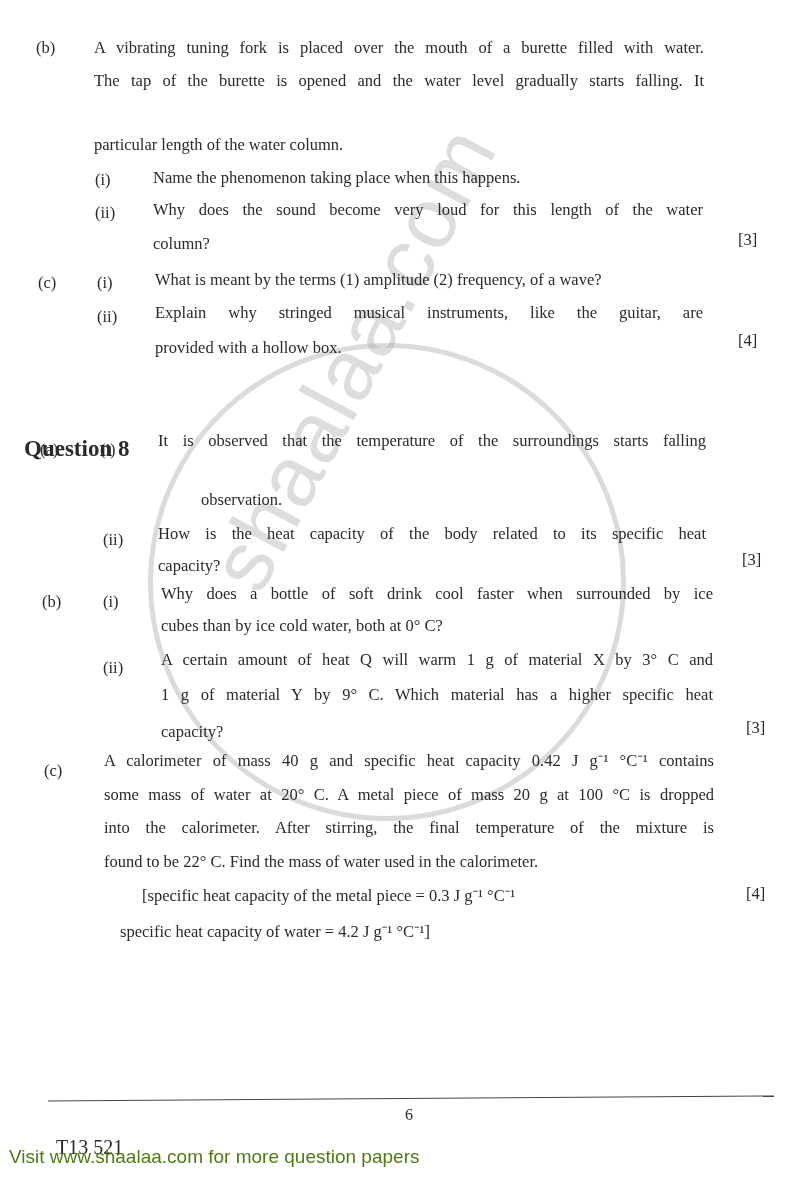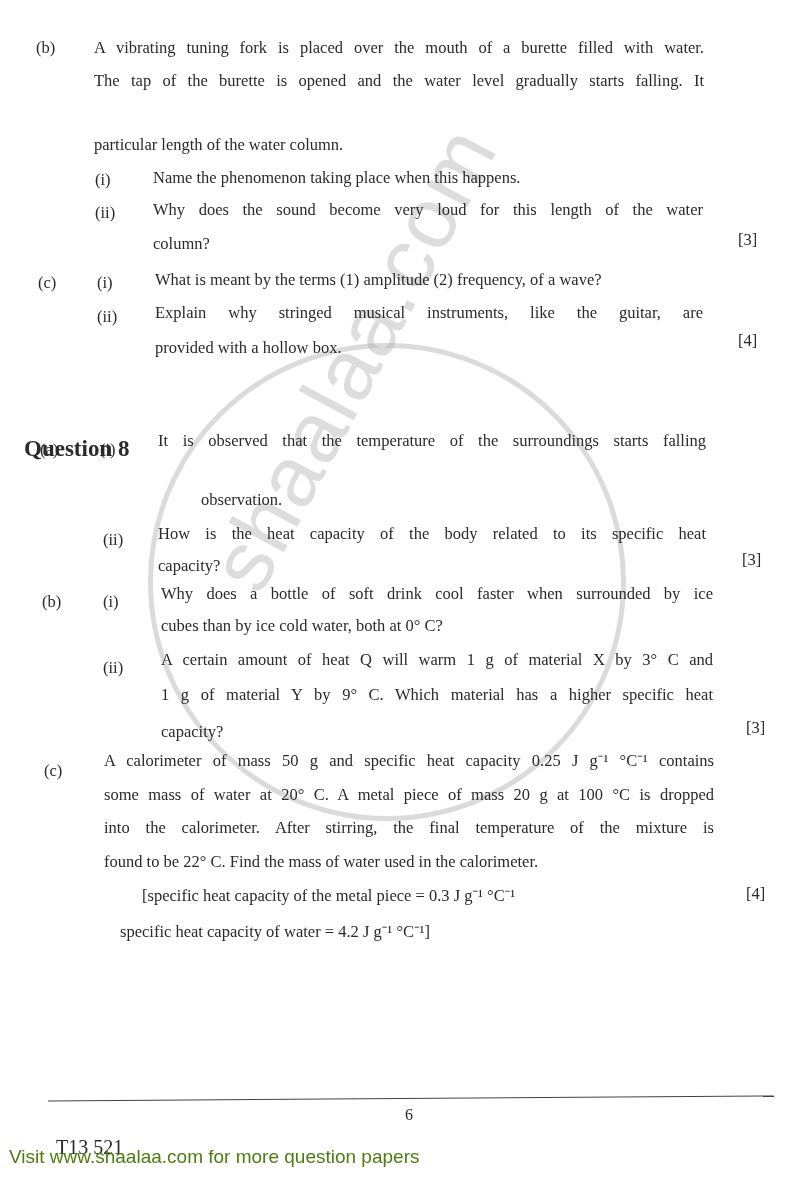--- a/index.html
+++ b/index.html
@@ -74,21 +74,21 @@
   <div class="t just" style="left:161px; top:584px; width:552px;">Why does a bottle of soft drink cool faster when surrounded by ice</div>
   <div class="t" style="left:161px; top:616px;">cubes than by ice cold water, both at 0° C?</div>
 
   <span class="lbl" style="left:103px; top:658px;">(ii)</span>
   <div class="t just" style="left:161px; top:650px; width:552px;">A certain amount of heat Q will warm 1 g of material X by 3° C and</div>
   <div class="t just" style="left:161px; top:685px; width:552px;">1 g of material Y by 9° C.  Which material has a higher specific heat</div>
   <div class="t" style="left:161px; top:722px;">capacity?</div>
   <span class="marks" style="left:746px; top:718px;">[3]</span>
 
   <span class="lbl" style="left:44px; top:761px;">(c)</span>
-  <div class="t just" style="left:104px; top:751px; width:610px;">A calorimeter of mass 50 g and specific heat capacity 0.25 J g⁻¹ °C⁻¹ contains</div>
+  <div class="t just" style="left:104px; top:751px; width:610px;">A calorimeter of mass 40 g and specific heat capacity 0.42 J g⁻¹ °C⁻¹ contains</div>
   <div class="t just" style="left:104px; top:785px; width:610px;">some mass of water at 20° C. A metal piece of mass 20 g at 100 °C is dropped</div>
   <div class="t just" style="left:104px; top:818px; width:610px;">into the calorimeter. After stirring, the final temperature of the mixture is</div>
   <div class="t" style="left:104px; top:852px;">found to be 22° C.  Find the mass of water used in the calorimeter.</div>
   <div class="t" style="left:104px; top:886px;margin-left:38px;">[specific heat capacity of the metal piece = 0.3 J g⁻¹ °C⁻¹</div>
   <div class="t" style="left:120px; top:922px;text-align:right;"> specific heat capacity of water = 4.2 J g⁻¹ °C⁻¹]</div>
   <span class="marks" style="left:746px; top:884px;">[4]</span>
 
   <div class="footer-line"></div>
   <div class="page-num">6</div>
   <div class="code">T13 521</div>

